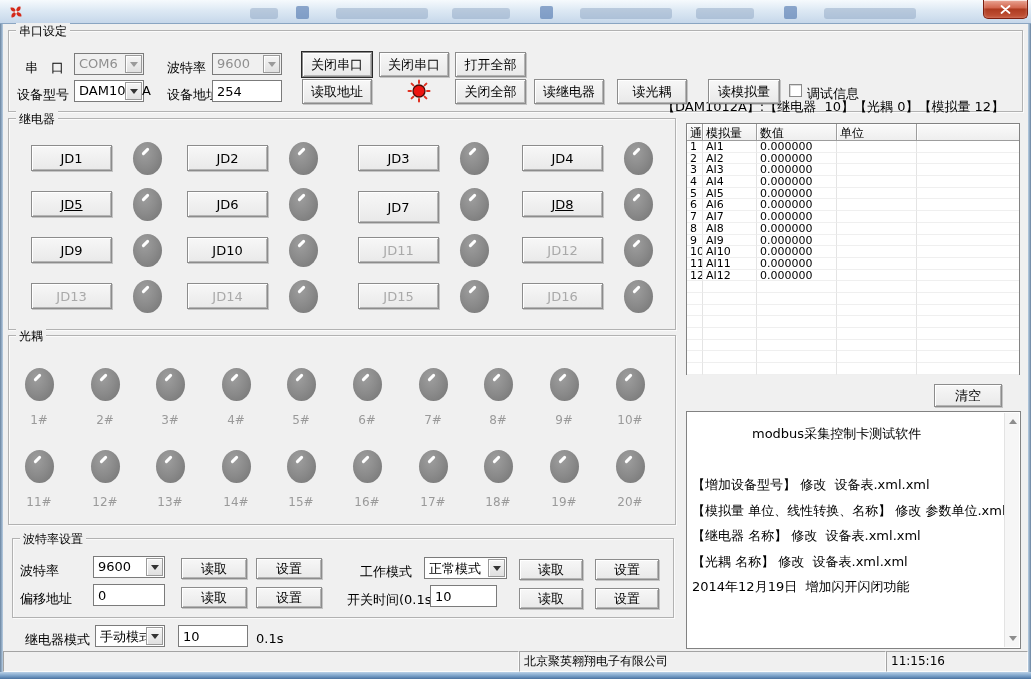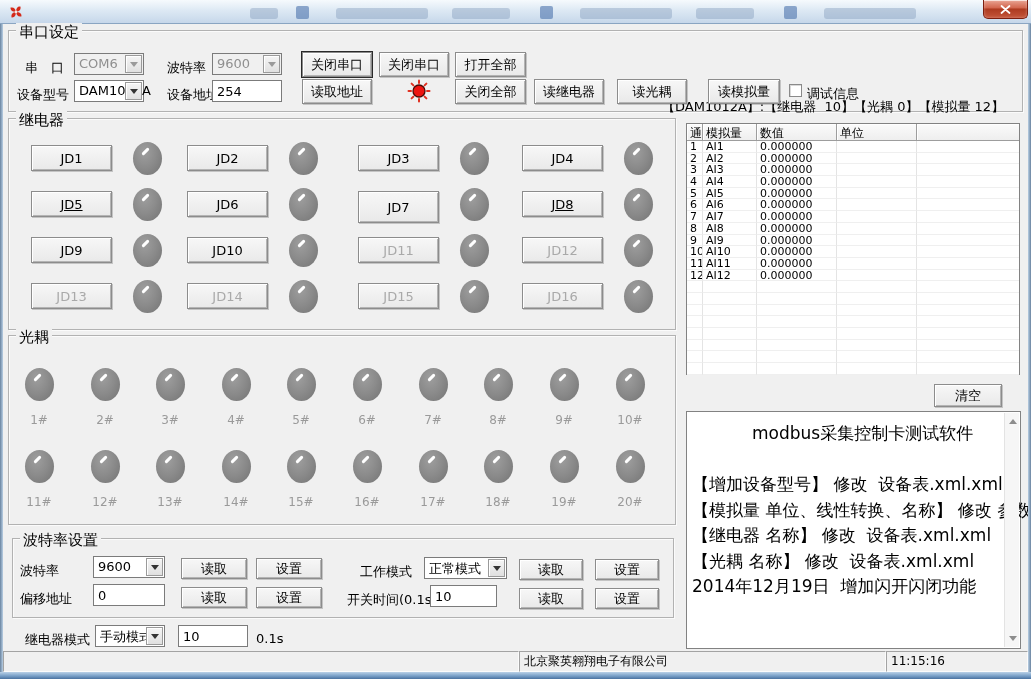--- a/index.html
+++ b/index.html
@@ -22,21 +22,21 @@
   .frame-b { position:absolute; left:0; right:0; bottom:0; height:7px; background:linear-gradient(180deg,#bad1e7 0%,#79a0c8 55%,#4a72a0 100%); }
   .app-icon { position:absolute; left:8px; top:4px; width:16px; height:16px; }
   .title-text { position:absolute; left:30px; top:4px; font-size:13px; color:#111; white-space:nowrap; }
   .close-btn { position:absolute; left:983px; top:0; width:45px; height:19px;
     background: linear-gradient(180deg,#e9a493 0%,#d2664e 44%,#ad3a20 50%,#c4553a 100%);
     border:1px solid #7c1f10; border-top:none; border-radius:0 0 5px 5px;
     display:flex; align-items:center; justify-content:center; cursor:pointer;
     box-shadow: inset 0 1px 0 rgba(255,255,255,.65), inset 0 0 3px rgba(255,255,255,.35); }
   
   .grp { position:absolute; border:1px solid #b2b2b2; box-shadow: 1px 1px 0 rgba(255,255,255,.7), inset 1px 1px 0 rgba(255,255,255,.7); }
-  .grp-label { position:absolute; font-size:15px; background:#f0f0f0; padding:0 3px; white-space:nowrap; }
+  .grp-label { position:absolute; font-size:12px; background:#f0f0f0; padding:0 3px; white-space:nowrap; }
   .lbl { position:absolute; font-size:13px; white-space:nowrap; }
   .btn { position:absolute; display:flex; align-items:center; justify-content:center;
     font-family:inherit; font-size:13px; color:#000; white-space:nowrap;
     background: linear-gradient(180deg,#f7f7f7,#e9e9e9);
     border:1px solid #8c8c8c;
     box-shadow: inset 1px 1px 0 #ffffff, inset -1px -1px 0 #b4b4b4, 1px 1px 0 rgba(0,0,0,.18);
     cursor:pointer; }
   .btn.default { box-shadow: inset 1px 1px 0 #ffffff, inset -1px -1px 0 #b4b4b4, 0 0 0 1px #2a2a2a; }
   .btn.disabled { color:#a9a9a9; cursor:default; }
   .edit { position:absolute; background:#fff; border:1px solid #7b7b7b; font-family:inherit; font-size:13px; padding:1px 4px; color:#000; }
@@ -58,21 +58,21 @@
   
   .tbl { position:absolute; left:686px; top:123px; width:334px; height:252px; background:#fff; border:1px solid #828282; }
   .tbl-header { display:flex; height:17px; }
   .th { background:linear-gradient(180deg,#fbfbfb,#eee); border-right:1px solid #9d9d9d; border-bottom:1px solid #9d9d9d;
     box-shadow: inset 1px 1px 0 #fff; font-size:12px; padding:1px 3px; white-space:nowrap; overflow:hidden; }
   .tbl-row { display:flex; height:11.7px; }
   .td { border-right:1px solid #e4e4e4; border-bottom:1px solid #efefef; font-size:11px; line-height:11px; padding:0 3px; white-space:nowrap; overflow:hidden; }
   
   .info { position:absolute; left:686px; top:411px; width:335px; height:238px; background:#fff; border:1px solid #828282; }
   .info-lines { position:absolute; left:5px; top:9px; right:20px; }
-  .info-line { font-size:17px; min-height:25.5px; line-height:25.5px; white-space:pre; }
+  .info-line { font-size:13px; min-height:25.5px; line-height:25.5px; white-space:pre; }
   .info-line.first { padding-left:60px; }
   .sbar { position:absolute; right:1px; top:1px; bottom:1px; width:15px; background:#f6f6f6; border-left:1px solid #e3e3e3; }
   .sb-btn { position:absolute; left:1px; width:13px; height:14px; display:flex; align-items:center; justify-content:center; cursor:pointer; }
   .sb-up { top:1px; } .sb-down { bottom:1px; }
   .tri-up { width:0;height:0;border:4px solid transparent;border-bottom:5px solid #8d8d8d; margin-bottom:3px;}
   .tri-down { width:0;height:0;border:4px solid transparent;border-top:5px solid #8d8d8d; margin-top:3px;}
   
   .status-cell { position:absolute; top:651px; height:21px; border:1px solid; border-color:#a3a3a3 #fbfbfb #fbfbfb #a3a3a3;
     font-size:12px; line-height:18px; padding-left:4px; white-space:nowrap; overflow:hidden; }
   .devinfo { position:absolute; font-size:13px; white-space:pre; }

